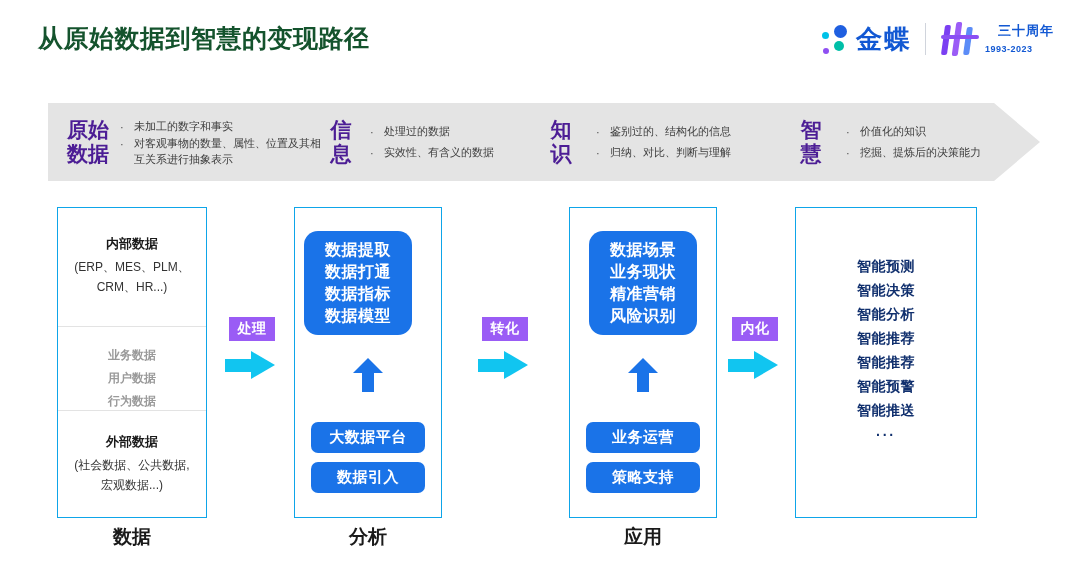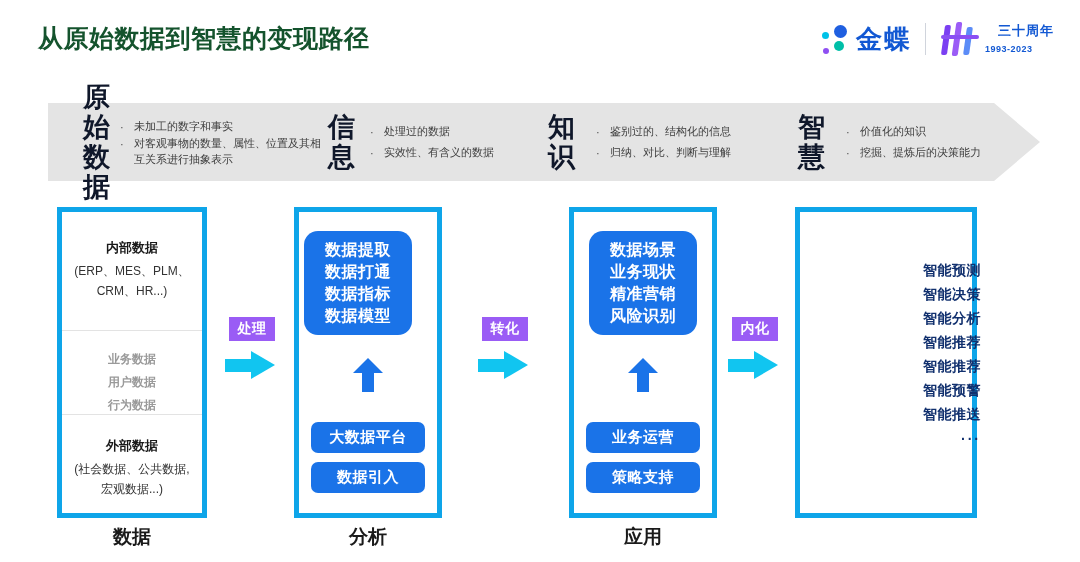--- a/index.html
+++ b/index.html
@@ -40,30 +40,30 @@
   
   .band {
     position: absolute; left: 48px; top: 103px;
     width: 992px; height: 78px;
     background: #e4e4e4;
     clip-path: polygon(0 0, 920px 0, 920px -22px, 992px 39px, 920px 100px, 920px 78px, 0 78px);
   }
   .band-inner { position:absolute; left:48px; top:103px; width:992px; height:78px; }
   .band-seg { position: absolute; top: 0; height: 78px; display:flex; align-items:center; }
   .seg-title {
-    font-size: 27px; font-weight: bold; color:#0f172a;
-    line-height: 1.12; width: 44px; text-align: right;
+    font-size: 21px; font-weight: bold; color:#4c1d95;
+    line-height: 1.12; width: 44px; text-align: center;
   }
   .seg-list { margin-left: 10px; }
   .seg-row { display:flex; align-items:flex-start; line-height: 16px; }
   .seg-bullet { color:#4a4a4a; font-size: 11px; width: 14px; flex: none; padding-top:1px; }
   .seg-text { font-size: 11px; color:#3d3d3d; max-width: 190px; }
 
   
-  .col { position:absolute; top:207px; border:5px solid #0ea5e9; background:#fff; }
+  .col { position:absolute; top:207px; border:1px solid #0ea5e9; background:#fff; }
   .col-1 { left:57px;  width:150px; height:311px; }
   .col-2 { left:294px; width:148px; height:311px; }
   .col-3 { left:569px; width:148px; height:311px; }
   .col-4 { left:795px; width:182px; height:311px; }
 
   .col-label {
     position:absolute; top:524px; font-size:19px; font-weight:bold; color:#1a1a1a; text-align:center;
   }
   .lab-1 { left:57px;  width:150px; }
   .lab-2 { left:294px; width:148px; }
@@ -107,21 +107,21 @@
     position:absolute; background:#1a73e8; border-radius:7px; color:#fff;
     font-size:15px; font-weight:bold; display:flex; align-items:center; justify-content:center;
     letter-spacing:0.5px;
   }
   .p2a { left:311px; top:422px; width:114px; height:31px; }
   .p2b { left:311px; top:462px; width:114px; height:31px; }
   .p3a { left:586px; top:422px; width:114px; height:31px; }
   .p3b { left:586px; top:462px; width:114px; height:31px; }
 
   
-  .c4-list { position:absolute; left:9px; top:46px; width:100%; text-align:right; }
+  .c4-list { position:absolute; left:0; top:46px; width:100%; text-align:center; }
   .c4-item { font-size:14px; font-weight:bold; color:#11306e; line-height:24px; letter-spacing:0.5px; }
   .c4-dots { font-size:14px; font-weight:bold; color:#11306e; line-height:26px; letter-spacing:2px; }
 
   
   .conn { position:absolute; width:56px; }
   .conn-badge {
     width:46px; height:24px; background:#9a5cf5; color:#fff;
     font-size:14px; font-weight:bold; display:flex; align-items:center; justify-content:center;
     margin: 0 auto; letter-spacing:0.5px;
   }

